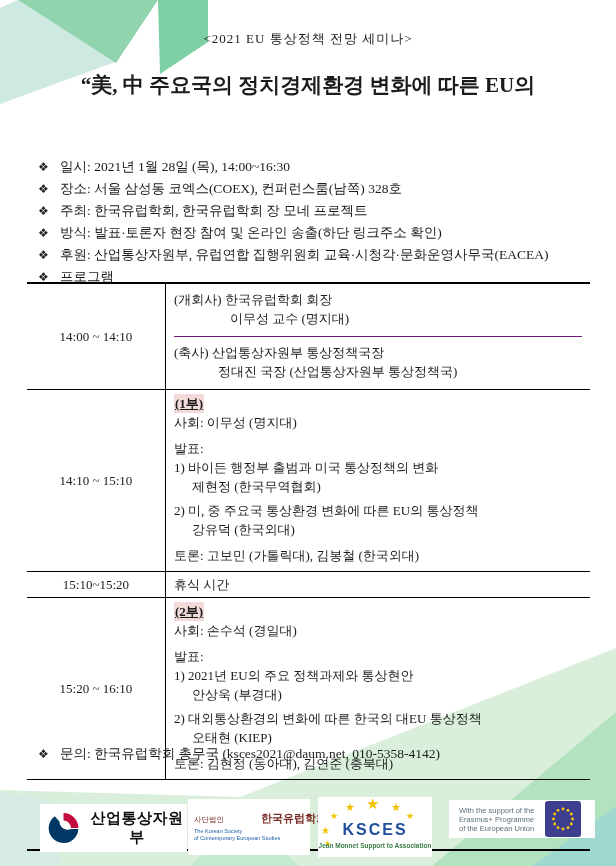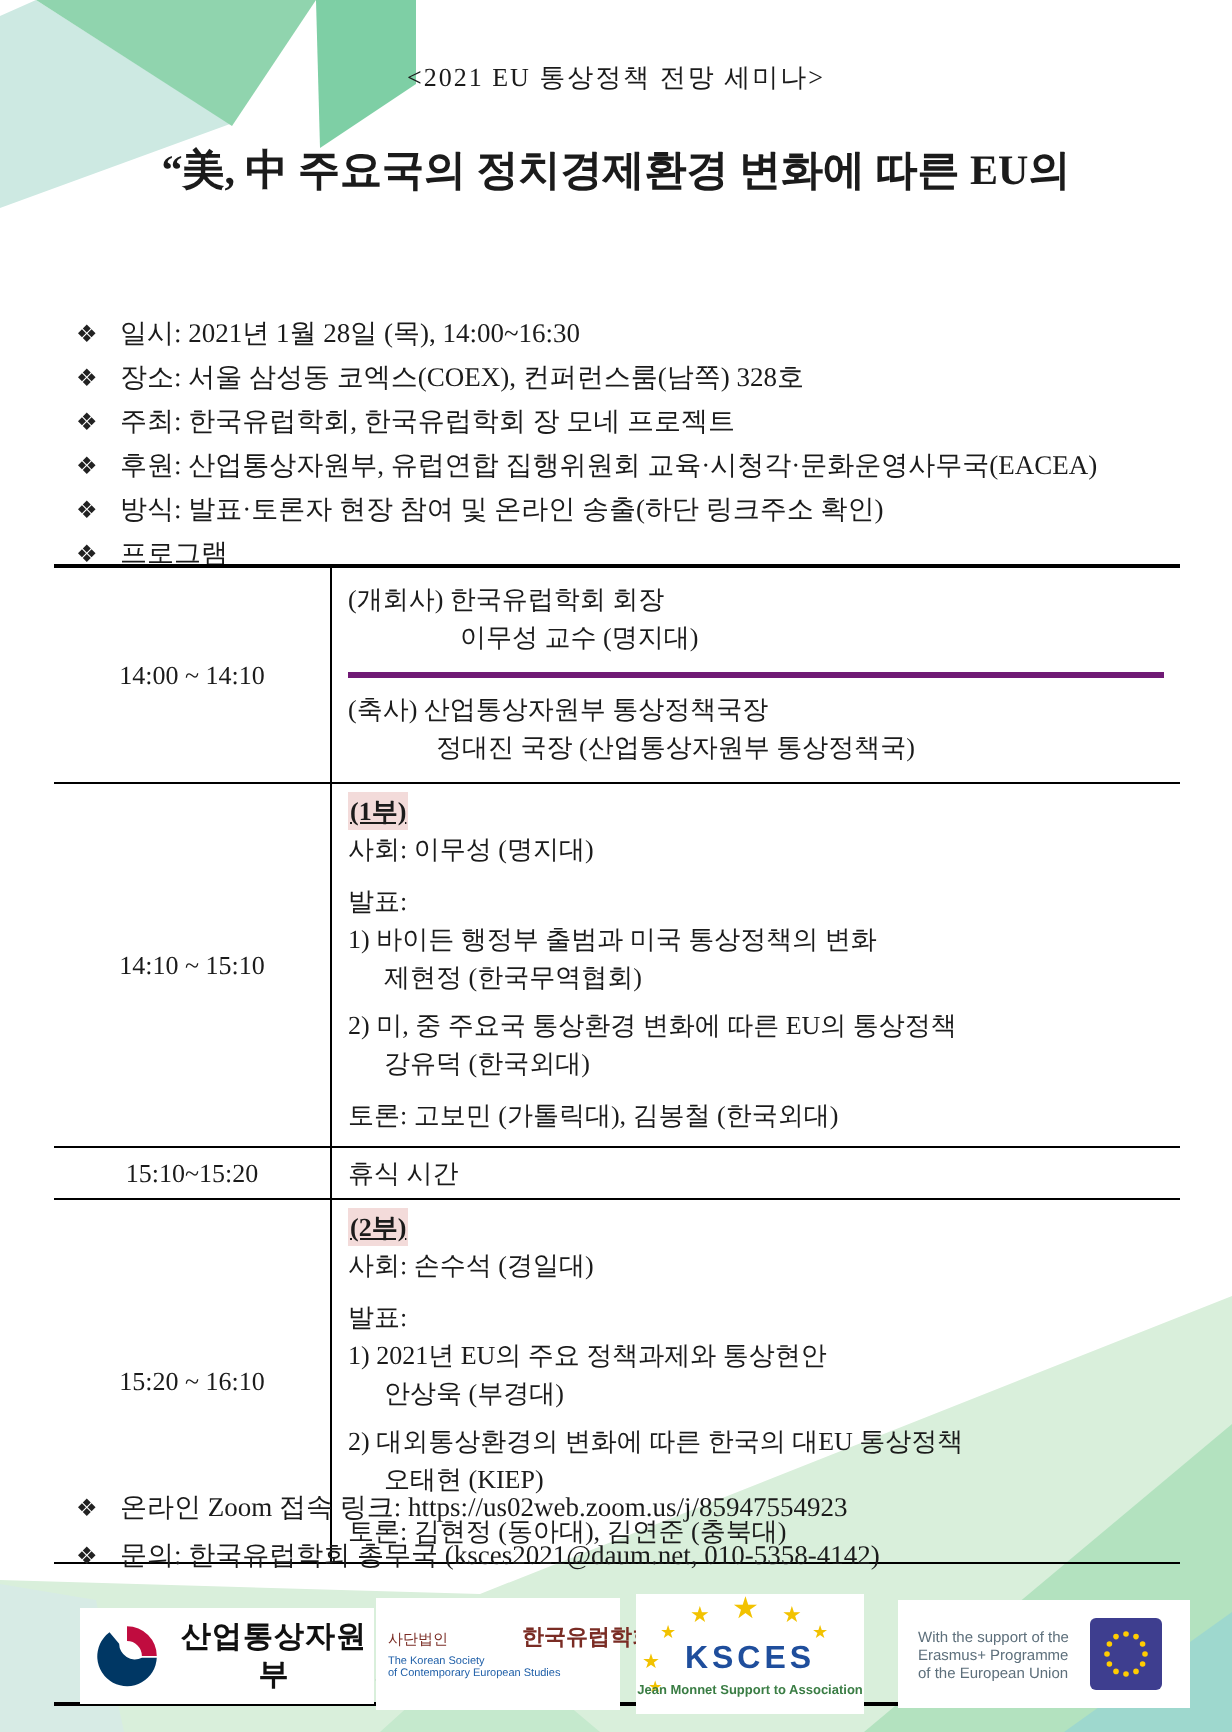--- a/index.html
+++ b/index.html
@@ -21,21 +21,21 @@
 
   
   .ptable{position:absolute;left:27px;top:282px;width:563px;
           border-top:2px solid #000;border-bottom:2px solid #000;font-size:13px;}
   .prow{display:flex;border-bottom:1.5px solid #000;}
   .prow:last-child{border-bottom:none;}
   .tcell{width:138px;flex:0 0 138px;display:flex;align-items:center;justify-content:center;
          border-right:1px solid #000;text-align:center;}
   .ccell{flex:1;padding:3px 8px;line-height:19px;}
   .subpart{padding:6px 0 8px 0;}
-  .subpart.first{border-bottom:3px solid #701a75;}
+  .subpart.first{border-bottom:1px solid #701a75;}
   .ind1{padding-left:56px;}
   .ind2{padding-left:44px;}
   .ind3{padding-left:18px;}
   .part-label{display:inline-block;background:#f3dbda;font-weight:700;
               text-decoration:underline;padding:0 1px;}
   .blockgap{margin-top:7px;}
   .presitem{margin-top:5px;}
 
   
   .footer{position:absolute;left:38px;top:742px;font-size:13.5px;line-height:23px;}
@@ -57,21 +57,21 @@
            color:#1f5fa8;line-height:6.5px;margin-top:4px;}
   .box-ksces2{left:318px;top:797px;width:114px;height:60px;justify-content:center;}
   .ks2-inner{position:relative;width:100%;height:100%;}
   .ks2-star{position:absolute;color:#f2c200;}
   .ks2-acdonym{position:absolute;left:0;right:0;top:26px;text-align:center;
        font-family:"Liberation Sans","DejaVu Sans",sans-serif;font-size:16px;font-weight:700;
        color:#1f4e9c;letter-spacing:2px;}
   .ks2-tag{position:absolute;left:0;right:0;top:45px;text-align:center;
        font-family:"Liberation Sans","DejaVu Sans",sans-serif;font-size:6.5px;font-weight:700;
        color:#3a7d44;}
-  .box-erasmus{left:449px;top:800px;width:146px;height:54px;}
+  .box-erasmus{left:449px;top:800px;width:146px;height:38px;}
   .er-text{font-family:"Liberation Sans","DejaVu Sans",sans-serif;font-size:7.5px;
            color:#5d6f7b;line-height:9px;margin-left:10px;width:84px;}
   .er-flag{width:36px;height:36px;border-radius:3px;background:#3e3e8f;position:relative;
            margin-left:2px;flex:0 0 36px;}
 </style>
 </head>
 <body>
 
 <div class="page">
 
@@ -90,22 +90,22 @@
 
     <div class="title1">&lt;2021 EU 통상정책 전망 세미나&gt;</div>
     <div class="title2">
       <div>“美, 中 주요국의 정치경제환경 변화에 따른 EU의</div>
     </div>
 
     <div class="info">
       <div class="line"><span class="bullet">❖</span><span>일시: 2021년 1월 28일 (목), 14:00~16:30</span></div>
       <div class="line"><span class="bullet">❖</span><span>장소: 서울 삼성동 코엑스(COEX), 컨퍼런스룸(남쪽) 328호</span></div>
       <div class="line"><span class="bullet">❖</span><span>주최: 한국유럽학회, 한국유럽학회 장 모네 프로젝트</span></div>
+      <div class="line"><span class="bullet">❖</span><span>방식: 발표·토론자 현장 참여 및 온라인 송출(하단 링크주소 확인)</span></div>
       <div class="line"><span class="bullet">❖</span><span>후원: 산업통상자원부, 유럽연합 집행위원회 교육·시청각·문화운영사무국(EACEA)</span></div>
-      <div class="line"><span class="bullet">❖</span><span>방식: 발표·토론자 현장 참여 및 온라인 송출(하단 링크주소 확인)</span></div>
       <div class="line"><span class="bullet">❖</span><span>프로그램</span></div>
     </div>
 
     <div class="ptable">
 
       <div class="prow" style="min-height:93px;">
         <div class="tcell">14:00 ~ 14:10</div>
         <div class="ccell" style="padding:0 8px;">
           <div class="subpart first">
             <div>(개회사) 한국유럽학회 회장</div>
@@ -159,21 +159,20 @@
         </div>
       </div>
 
       <div class="prow" style="min-height:25px;margin-top:44px;">
         <div class="tcell">16:20 ~ 16:30</div>
         <div class="ccell" style="display:flex;align-items:center;">마무리 및 폐회</div>
       </div>
     </div>
 
     <div class="footer">
-      <div><span class="bullet">❖</span><span>온라인 Zoom 접속 링크: </span><span>https://us02web.zoom.us/j/85947554923</span></div>
       <div><span class="bullet">❖</span><span>문의: 한국유럽학회 총무국 (ksces2021@daum.net, 010-5358-4142)</span></div>
     </div>
 
     <div class="logobox box-motie">
       <svg width="38" height="38" viewBox="0 0 40 40" style="margin-left:6px;">
         <path d="M20 3 A17 17 0 0 1 37 20 L28.5 20 A8.5 8.5 0 0 0 20 11.5 Z" fill="#c00c3f"></path>
         <path d="M37 21 A17 17 0 1 1 10 6.5 L15.5 13 A9 9 0 0 0 28.5 21 Z" fill="#003764"></path>
       </svg>
       <span class="motie-text">산업통상자원부</span>
     </div>

